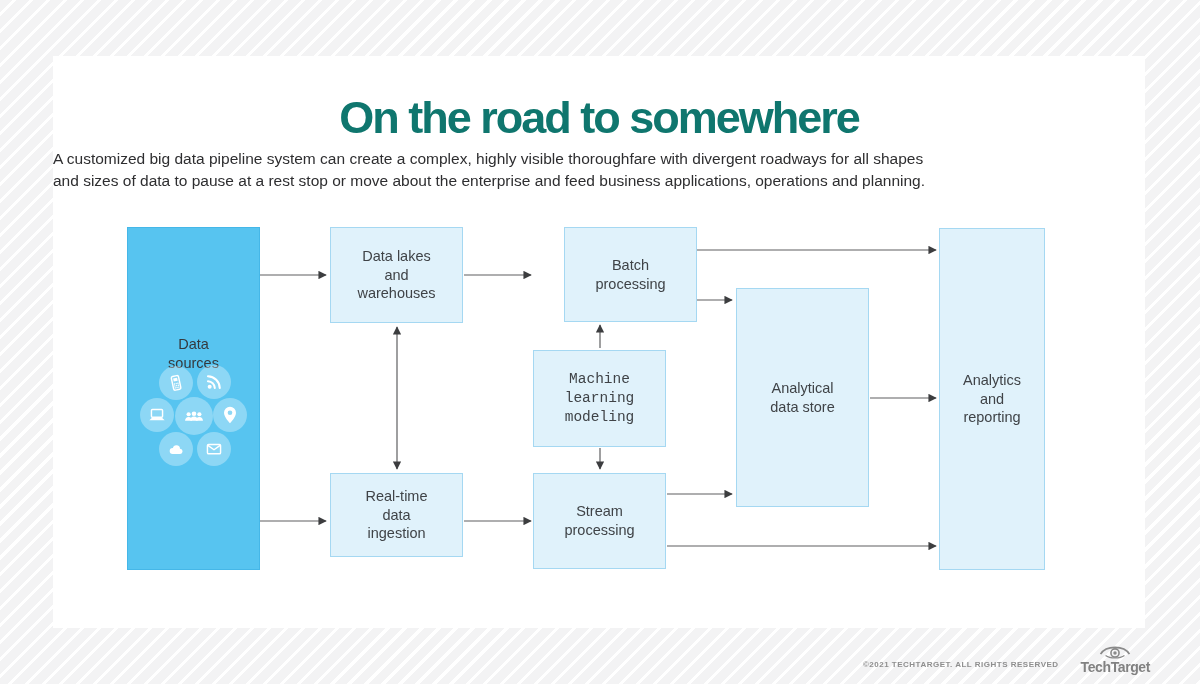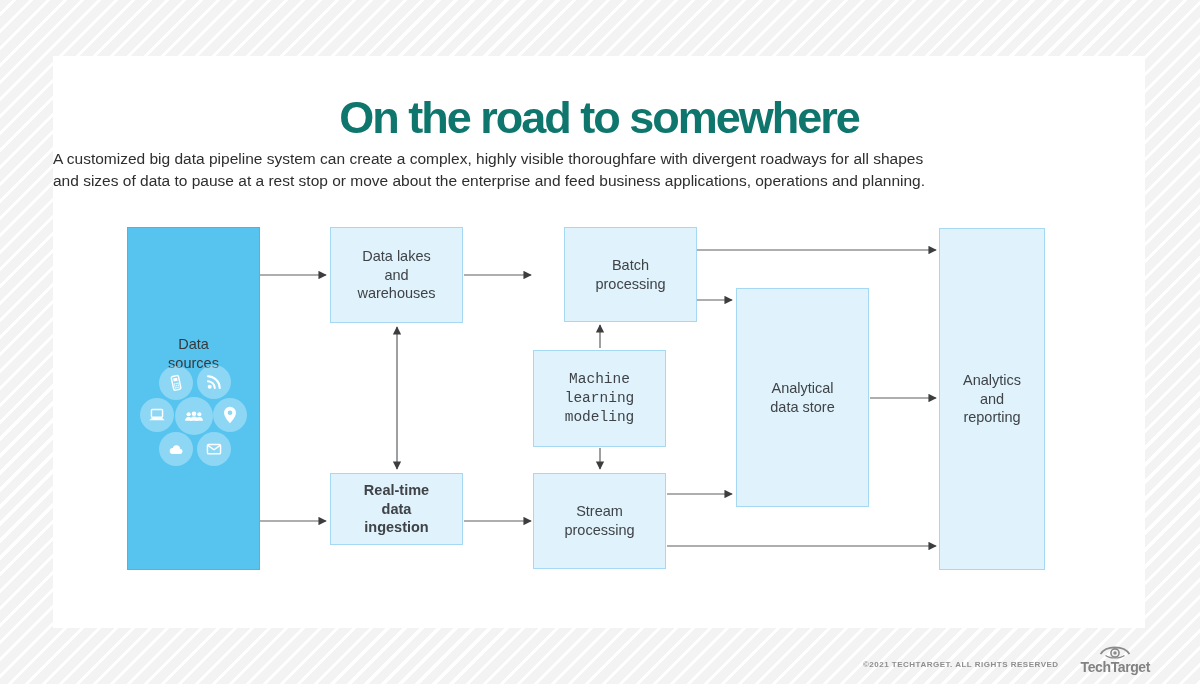--- a/index.html
+++ b/index.html
@@ -167,21 +167,21 @@
       </svg>
     </div>
   </div>
 
   <div class="node" style="left:277px; top:171px; width:133px; height:96px;">
     <div>Data lakes
 and
 warehouses</div>
   </div>
 
-  <div class="node" style="left:277px; top:417px; width:133px; height:72px;font-weight:bold;">
+  <div class="node" style="left:277px; top:417px; width:133px; height:84px;">
     <div>Real-time
 data
 ingestion</div>
   </div>
 
   <div class="node" style="left:480px; top:171px; width:133px; height:95px;margin-left:31px;">
     <div>Batch
 processing</div>
   </div>
 

